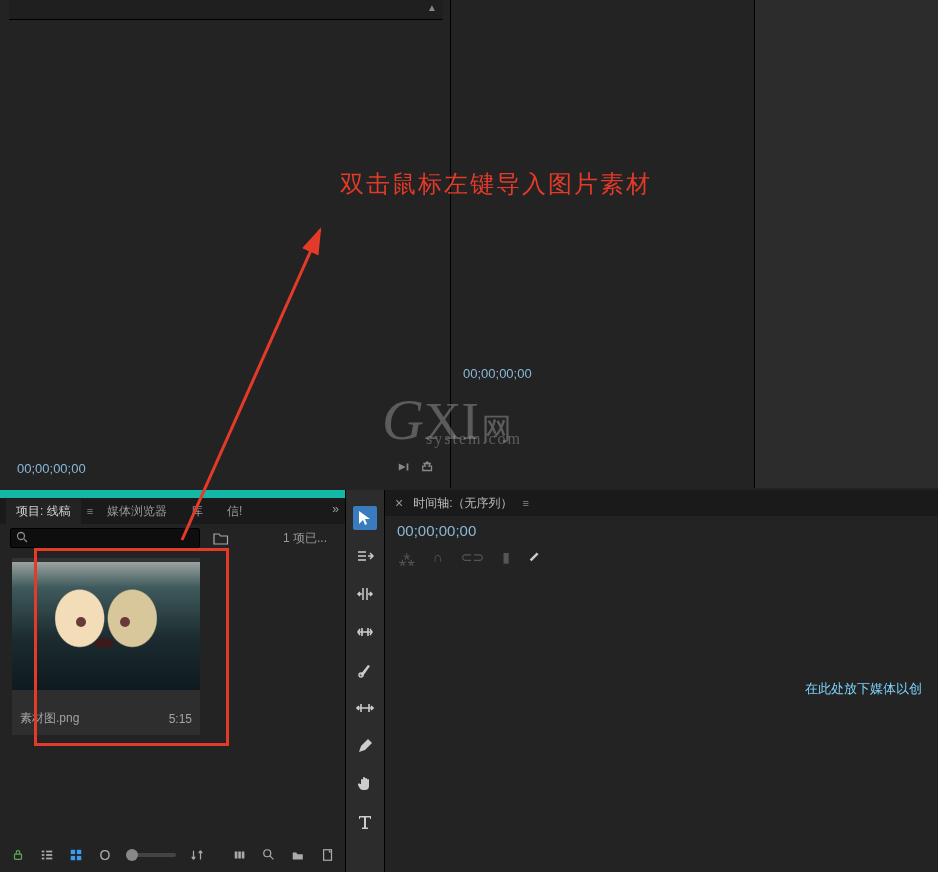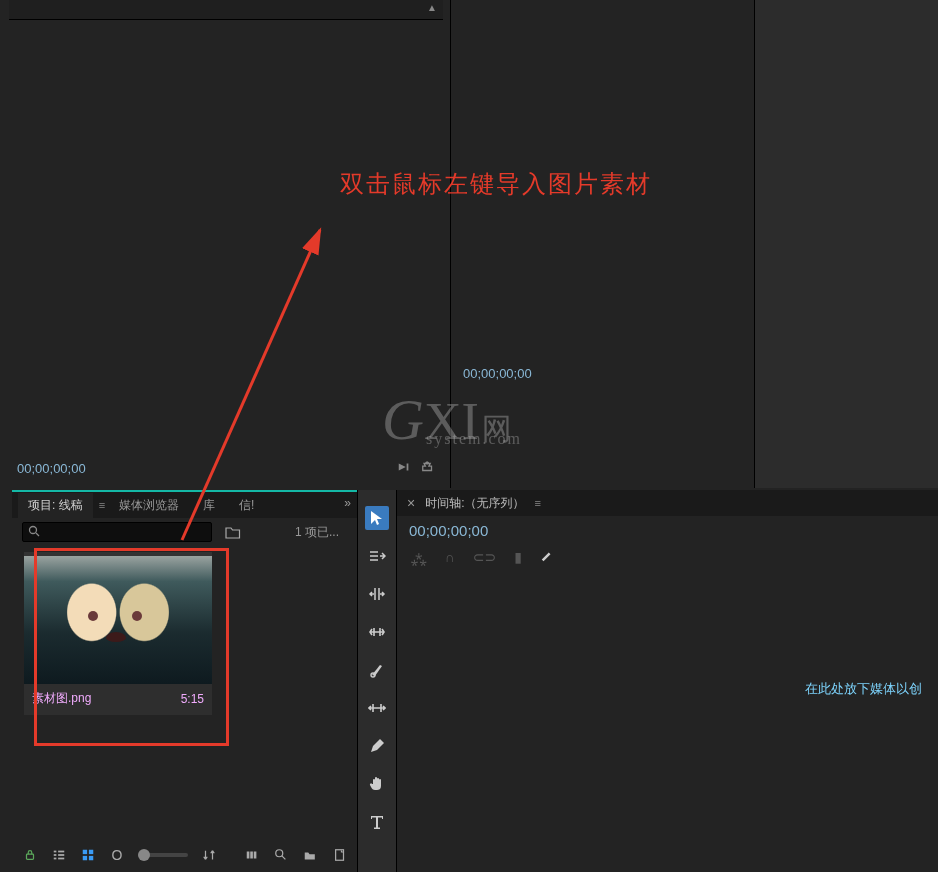--- a/index.html
+++ b/index.html
@@ -38,22 +38,21 @@
       background: #2c2c2c; border-left: 1px solid #000;
     }
     .panels-row {
       position: absolute; left: 0; top: 490px;
       width: 938px; height: 382px;
       display: flex;
     }
     .project-panel {
       width: 345px; height: 100%;
       background: #232323;
-      border-top: 2px solid #14b8a6;
-      margin-left: 12px;
+      border-top: 8px solid #14b8a6;
     }
     .tabs { height: 26px; display: flex; align-items: center; gap: 4px; padding-left: 6px; background: #1a1a1a; position: relative; }
     .tab { padding: 4px 10px; color: #999; font-size: 12px; cursor: pointer; }
     .tab.active { color: #d1d1d1; background: #232323; }
     .tab-burger { color: #888; margin-left: 2px; font-size: 11px; }
     .tabs .overflow { position: absolute; right: 6px; top: 4px; color: #999; }
     .project-name-row { height: 26px; display: flex; align-items: center; gap: 8px; padding-left: 12px; color: #999; }
     .bin-icon { width: 14px; height: 10px; background: #555; display: inline-block; border-radius: 1px; }
     .search-row { display: flex; align-items: center; gap: 6px; padding: 4px 10px; }
     .search-input {
@@ -78,21 +77,21 @@
       position: relative;
       border-top: 4px solid #333;
     }
     .thumb::before, .thumb::after {
       content: ""; position: absolute; width: 10px; height: 10px;
       background: #6a3a3a; border-radius: 50%; top: 55px;
     }
     .thumb::before { left: 64px; }
     .thumb::after { left: 108px; }
     .thumb .mouth { position: absolute; width: 20px; height: 10px; background: #3c1a1a; border-radius: 50% 50% 50% 50% / 60% 60% 40% 40%; top: 76px; left: 82px; }
-    .clip-label { display: flex; justify-content: space-between; align-items: center; padding: 6px 8px 8px 8px; font-size: 12px; color: #f0abfc; }
+    .clip-label { display: flex; justify-content: space-between; align-items: center; padding: 20px 8px 8px 8px; font-size: 12px; color: #a3a3a3; }
     .red-box {
       position: absolute; border: 3px solid #e43a2a;
       left: 34px; top: 548px; width: 195px; height: 198px;
       pointer-events: none;
     }
     .project-toolbar {
       position: absolute; bottom: 0; left: 0; width: 100%;
       height: 34px; display: flex; align-items: center; gap: 14px;
       padding: 0 10px; background: #232323;
     }

